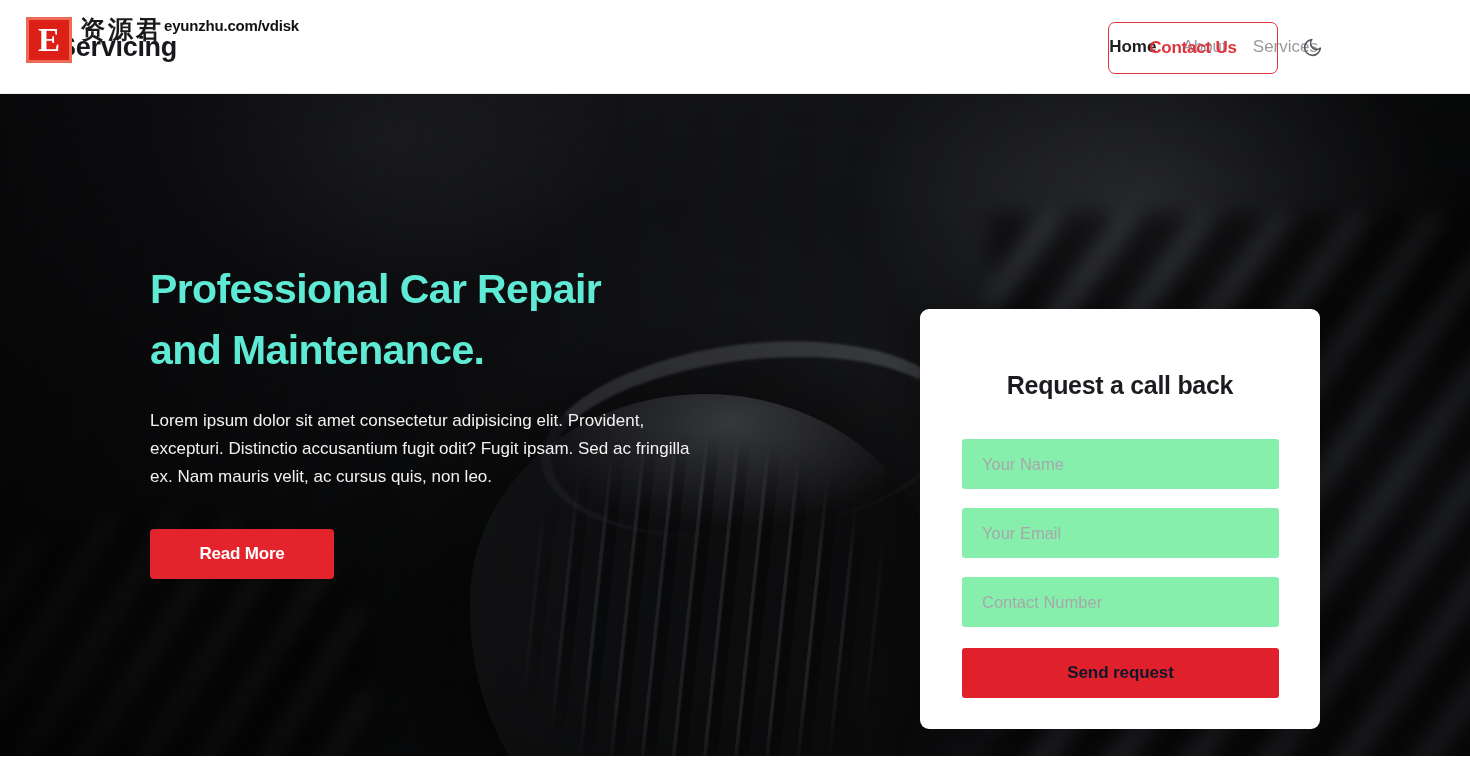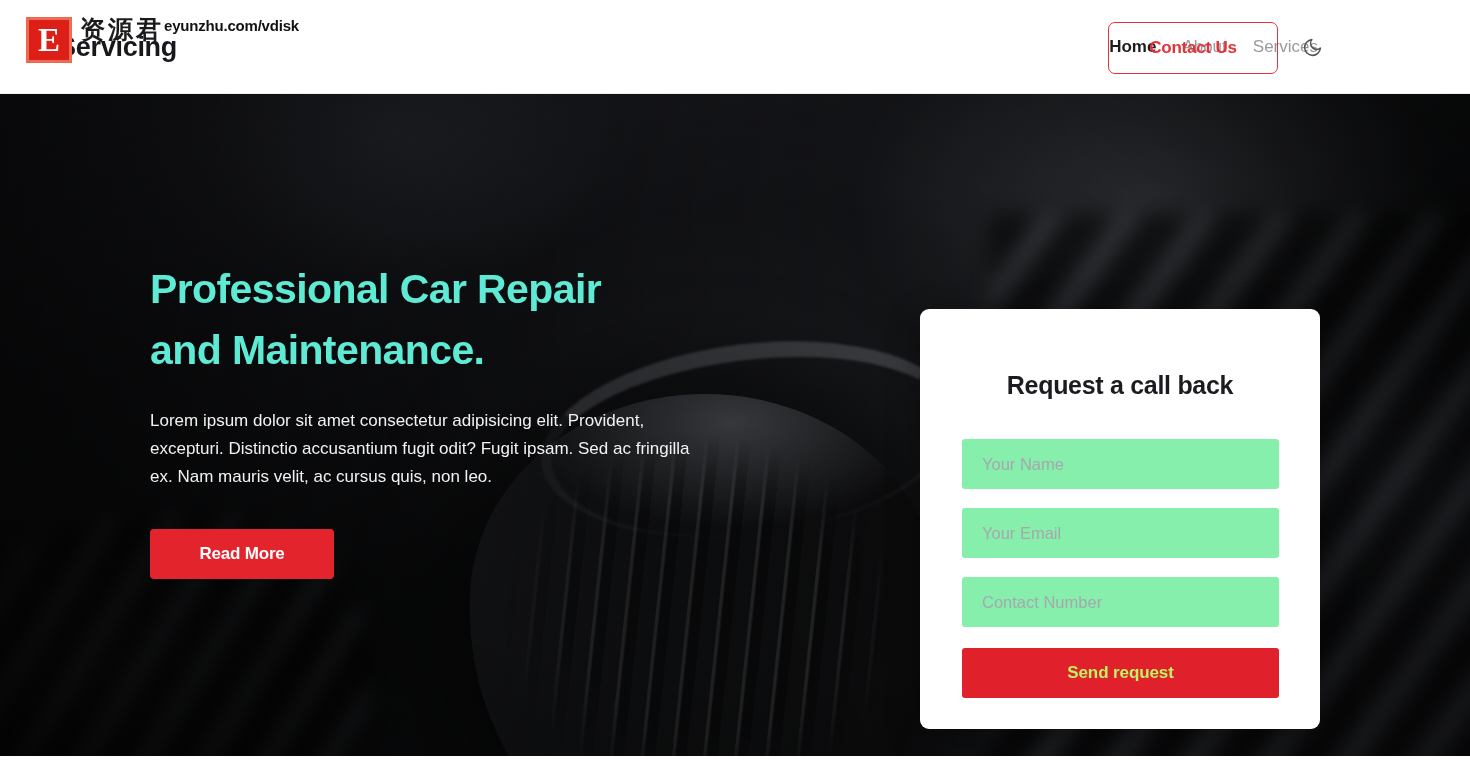--- a/index.html
+++ b/index.html
@@ -300,21 +300,21 @@
   }
   .field::placeholder { color: #a7a8ac; }
   .field.first { margin-top: 39px; }
   .send-btn {
     width: 317px;
     height: 50px;
     margin-top: 21px;
     background: #e0202b;
     border: none;
     border-radius: 3px;
-    color: #bef264;
+    color: #0f172a;
     font-family: "Liberation Sans", sans-serif;
     font-size: 17px;
     font-weight: 700;
     cursor: pointer;
     letter-spacing: -0.1px;
   }
 
   .page-bottom {
     width: 1470px;
     height: 24px;

